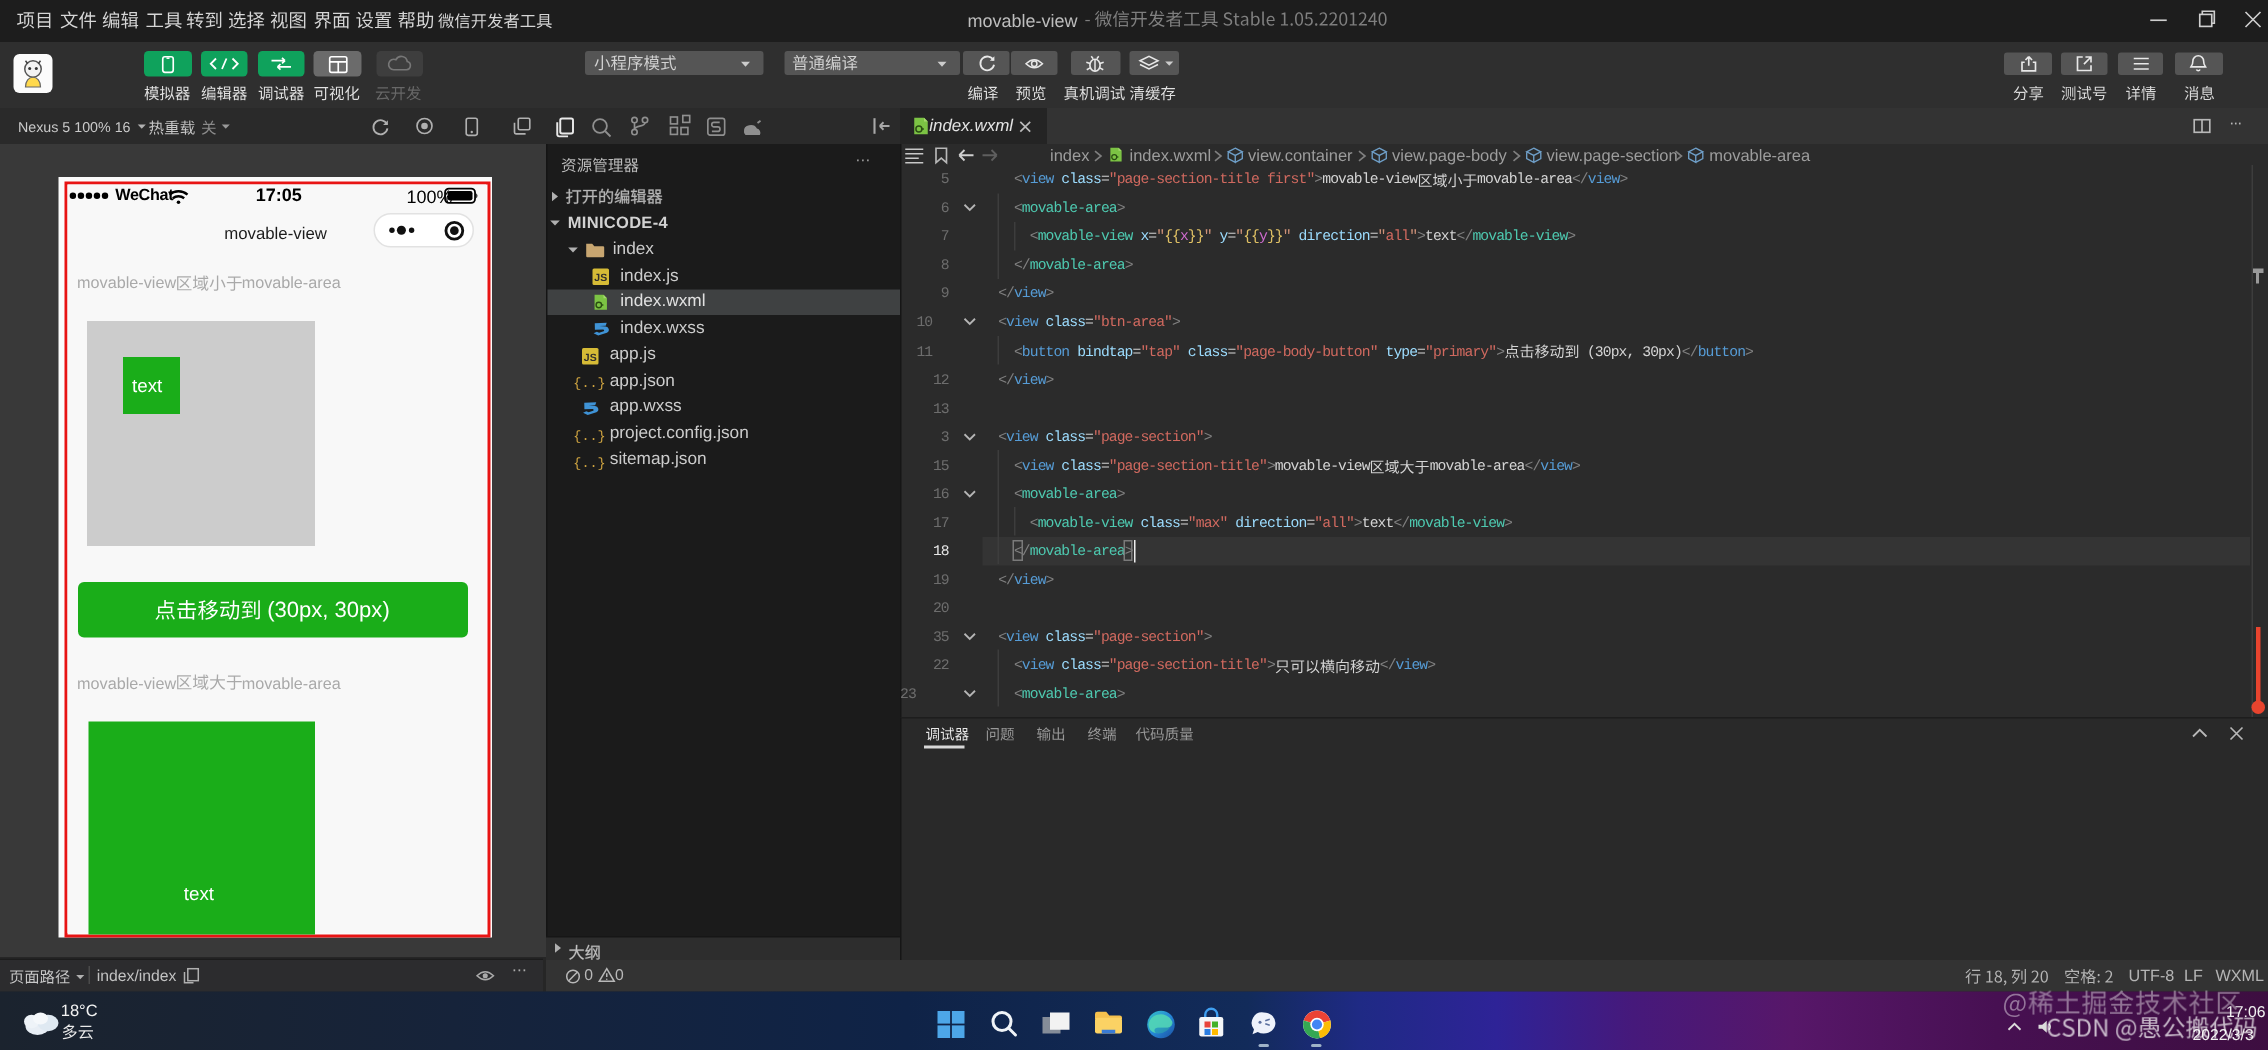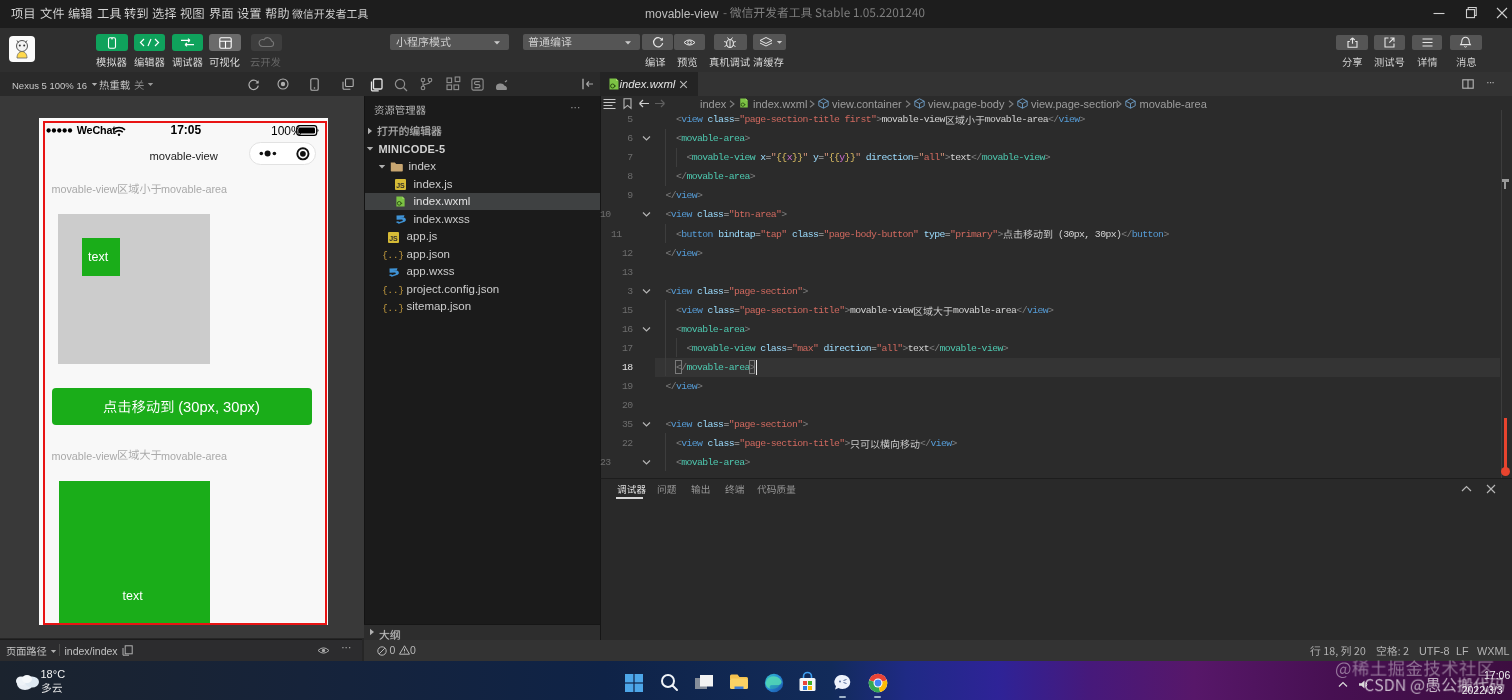--- a/index.html
+++ b/index.html
@@ -632,21 +632,21 @@
       <use href="#g22" x="1000.0"></use>
       <use href="#g89" x="2000.0"></use>
       <use href="#g4" x="3000.0"></use>
       <use href="#g5" x="4000.0"></use>
       <use href="#g41" x="5000.0"></use>
     </g>
   </svg>
 <svg class="ic" style="left:366px;top:146px" width="8" height="6">
     <path d="M0.8 1 L4 4.4 L7.2 1z" fill="#b0b0b0"></path>
   </svg>
-<div class="a" style="left:378.5px;top:142.5px;font-size:11px;color:#d2d2d2;white-space:pre;font-weight:bold;letter-spacing:0.2px">MINICODE-5</div>
+<div class="a" style="left:378.5px;top:142.5px;font-size:11px;color:#d2d2d2;white-space:pre;font-weight:bold;letter-spacing:0.2px">MINICODE-4</div>
 <svg class="ic" style="left:378px;top:164px" width="8" height="6">
     <path d="M0.8 1 L4 4.4 L7.2 1z" fill="#b0b0b0"></path>
   </svg>
 <svg class="ic" style="left:390px;top:161px" width="13" height="11">
     <path d="M0.8 1.5 h4 l1.4 1.6 h5.8 a0.8 0.8 0 0 1 0.8 0.8 v5.8 a0.8 0.8 0 0 1 -0.8 0.8 H1.6 a0.8 0.8 0 0 1 -0.8 -0.8z" fill="#c8a671"></path>
   </svg>
 <div class="a" style="left:408.5px;top:160px;font-size:11.5px;color:#cccccc;white-space:pre;">index</div>
 <svg class="ic" style="left:395px;top:179px" width="11" height="11">
     <rect width="11" height="11" rx="1" fill="#d6bb36"></rect>
     <text x="5.5" y="8.6" font-size="7" font-family="Liberation Sans" font-weight="bold" fill="#32302c" text-anchor="middle">JS</text>
@@ -768,21 +768,21 @@
 <svg class="ic" style="left:641.5px;top:135.2px" width="9" height="7">
     <path d="M1 1.5 L4.5 5 L8 1.5" fill="none" stroke="#b5b5b5" stroke-width="1.2"></path>
   </svg>
 <div class="a mono" style="left:654.9px;top:129.25px;height:19.05px;line-height:19.05px;width:700px"><span style="position:absolute;left:21.08px;color:#808080">&lt;</span><span style="position:absolute;left:26.35px;color:#4ec9b0">movable-area</span><span style="position:absolute;left:89.59px;color:#808080">&gt;</span></div>
 <div class="a mono" style="left:600px;top:148.30px;width:32.5px;height:19.05px;line-height:19.05px;text-align:right;color:#6d6d6d">7</div>
 <div class="a mono" style="left:654.9px;top:148.30px;height:19.05px;line-height:19.05px;width:700px"><span style="position:absolute;left:31.62px;color:#808080">&lt;</span><span style="position:absolute;left:36.89px;color:#4ec9b0">movable-view</span><span style="position:absolute;left:105.40px;color:#9cdcfe">x</span><span style="position:absolute;left:110.67px;color:#cfcfcf">=</span><span style="position:absolute;left:115.94px;color:#ce9178">"</span><span style="position:absolute;left:121.21px;color:#dfc064">{{</span><span style="position:absolute;left:131.75px;color:#cf6ccf">x</span><span style="position:absolute;left:137.02px;color:#dfc064">}}</span><span style="position:absolute;left:147.56px;color:#ce9178">"</span><span style="position:absolute;left:158.10px;color:#9cdcfe">y</span><span style="position:absolute;left:163.37px;color:#cfcfcf">=</span><span style="position:absolute;left:168.64px;color:#ce9178">"</span><span style="position:absolute;left:173.91px;color:#dfc064">{{</span><span style="position:absolute;left:184.45px;color:#cf6ccf">y</span><span style="position:absolute;left:189.72px;color:#dfc064">}}</span><span style="position:absolute;left:200.26px;color:#ce9178">"</span><span style="position:absolute;left:210.80px;color:#9cdcfe">direction</span><span style="position:absolute;left:258.23px;color:#cfcfcf">=</span><span style="position:absolute;left:263.50px;color:#ce9178">"</span><span style="position:absolute;left:268.77px;color:#d0695f">all</span><span style="position:absolute;left:284.58px;color:#ce9178">"</span><span style="position:absolute;left:289.85px;color:#808080">&gt;</span><span style="position:absolute;left:295.12px;color:#d4d4d4">text</span><span style="position:absolute;left:316.20px;color:#808080">&lt;/</span><span style="position:absolute;left:326.74px;color:#4ec9b0">movable-view</span><span style="position:absolute;left:389.98px;color:#808080">&gt;</span></div>
 <div class="a mono" style="left:600px;top:167.35px;width:32.5px;height:19.05px;line-height:19.05px;text-align:right;color:#6d6d6d">8</div>
 <div class="a mono" style="left:654.9px;top:167.35px;height:19.05px;line-height:19.05px;width:700px"><span style="position:absolute;left:21.08px;color:#808080">&lt;/</span><span style="position:absolute;left:31.62px;color:#4ec9b0">movable-area</span><span style="position:absolute;left:94.86px;color:#808080">&gt;</span></div>
 <div class="a mono" style="left:600px;top:186.40px;width:32.5px;height:19.05px;line-height:19.05px;text-align:right;color:#6d6d6d">9</div>
 <div class="a mono" style="left:654.9px;top:186.40px;height:19.05px;line-height:19.05px;width:700px"><span style="position:absolute;left:10.54px;color:#808080">&lt;/</span><span style="position:absolute;left:21.08px;color:#569cd6">view</span><span style="position:absolute;left:42.16px;color:#808080">&gt;</span></div>
-<div class="a mono" style="left:600px;top:205.45px;width:32.5px;height:19.05px;line-height:19.05px;text-align:left;color:#6d6d6d">10</div>
+<div class="a mono" style="left:600px;top:205.45px;width:32.5px;height:19.05px;line-height:19.05px;text-align:center;color:#6d6d6d">10</div>
 <svg class="ic" style="left:641.5px;top:211.4px" width="9" height="7">
     <path d="M1 1.5 L4.5 5 L8 1.5" fill="none" stroke="#b5b5b5" stroke-width="1.2"></path>
   </svg>
 <div class="a mono" style="left:654.9px;top:205.45px;height:19.05px;line-height:19.05px;width:700px"><span style="position:absolute;left:10.54px;color:#808080">&lt;</span><span style="position:absolute;left:15.81px;color:#569cd6">view</span><span style="position:absolute;left:42.16px;color:#9cdcfe">class</span><span style="position:absolute;left:68.51px;color:#cfcfcf">=</span><span style="position:absolute;left:73.78px;color:#d0695f">"btn-area"</span><span style="position:absolute;left:126.48px;color:#808080">&gt;</span></div>
 <div class="a mono" style="left:600px;top:224.50px;width:32.5px;height:19.05px;line-height:19.05px;text-align:center;color:#6d6d6d">11</div>
 <svg class="vt" style="left:1002.7px;top:238.4px">
     <g transform="scale(0.010000,-0.010000)" fill="#d4d4d4">
       <use href="#g76" x="0.0"></use>
       <use href="#g77" x="1000.0"></use>
       <use href="#g78" x="2000.0"></use>

